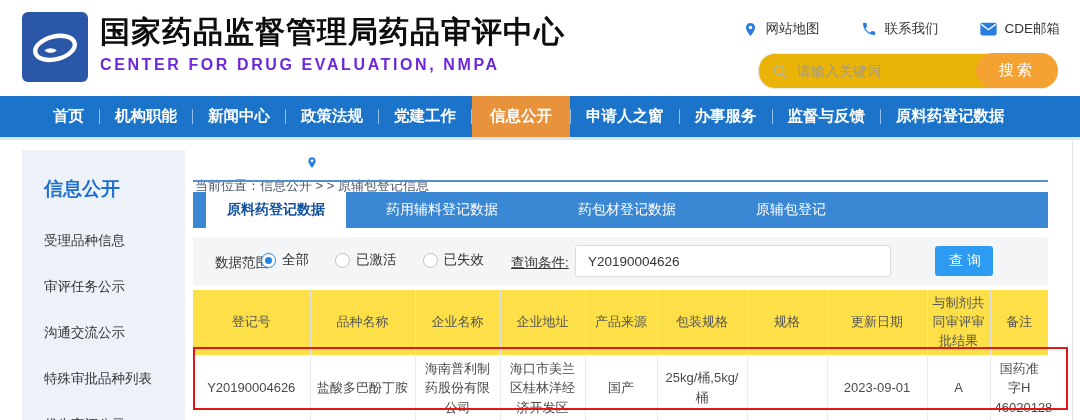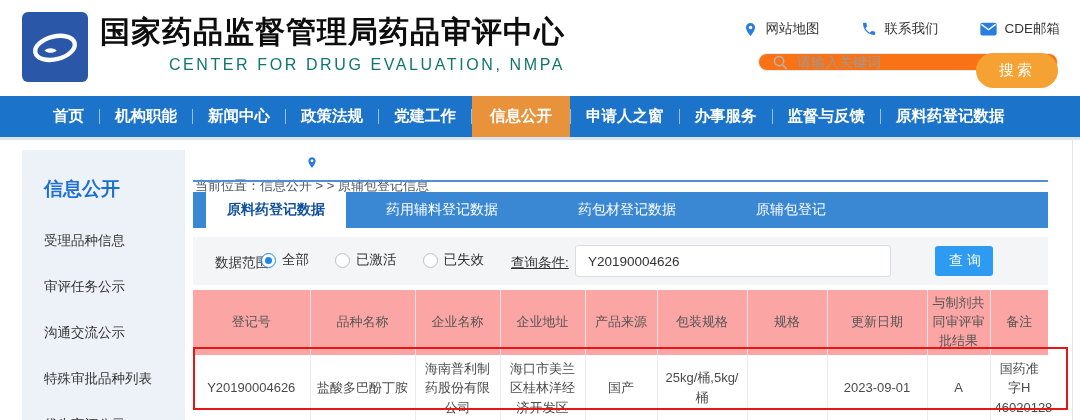--- a/index.html
+++ b/index.html
@@ -6,25 +6,25 @@
   html,body { width:1080px; height:420px; background:#fff; overflow:hidden;
               font-family:"Liberation Sans","DejaVu Sans",sans-serif; }
   .stage { position:relative; width:1080px; height:420px; background:#fff; }
 
   
   .top-header { position:absolute; left:0; top:0; width:1080px; height:96px; background:#fff; }
   .logo { position:absolute; left:22px; top:12px; width:66px; height:70px;
           background:#2b57a8; border-radius:6px; display:flex; align-items:center; justify-content:center; }
   .title-block { position:absolute; left:100px; top:15px; }
   .site-title { font-size:30px; font-weight:900; color:#0d0d0d; letter-spacing:1px; line-height:34px; }
-  .site-subtitle { margin-top:7px; font-size:16px; font-weight:400; color:#0f766e; letter-spacing:2.6px;text-align:right; }
+  .site-subtitle { margin-top:7px; font-size:16px; font-weight:700; color:#6d28d9; letter-spacing:2.6px; }
   .quick-links { position:absolute; top:20px; right:20px; display:flex; gap:42px; align-items:flex-start; }
   .quick-link { display:flex; align-items:center; gap:7px; font-size:13.5px; color:#333; cursor:pointer; }
-  .search-bar { position:absolute; top:53px; left:758px; width:300px; height:18px;
-                background:#f97316; border:1px solid #e9e9e9; border-radius:17px;
+  .search-bar { position:absolute; top:53px; left:758px; width:300px; height:36px;
+                background:#eab308; border:1px solid #e9e9e9; border-radius:17px;
                 display:flex; align-items:center; }
   .search-bar .mag { margin-left:13px; }
   .search-input { flex:1; border:none; outline:none; background:transparent; font-size:14px;
                   color:#333; padding:0 8px; font-family:inherit; }
   .search-input::placeholder { color:#9a9a9a; }
   .search-btn { position:absolute; right:-1px; top:-1px; width:82px; height:35px; border:none;
                 border-radius:17.5px; background:#f5a232; color:#fff; font-size:15px;
                 letter-spacing:3px; cursor:pointer; font-family:inherit; }
 
   
@@ -65,21 +65,21 @@
   .radio-opt.selected .radio-dot::after { content:""; width:7px; height:7px; border-radius:50%; background:#1f86e8; }
   .query-input { position:absolute; left:382px; top:8px; width:316px; height:32px;
                  border:1px solid #dcdcdc; border-radius:3px; background:#fff; outline:none;
                  padding:0 12px; font-size:13.5px; color:#333; font-family:inherit; }
   .query-btn { position:absolute; left:742px; top:9px; width:58px; height:30px; border:none;
                border-radius:3px; background:#2e9bf2; color:#fff; font-size:14px; letter-spacing:4px;
                padding-left:6px; cursor:pointer; font-family:inherit; }
 
   .result-table { position:absolute; left:0; top:140px; width:855px; border-collapse:collapse;
                   table-layout:fixed; font-size:13px; }
-  .result-table th { height:60px; background:#fca5a5; color:#555; font-weight:400;
+  .result-table th { height:60px; background:#fde047; color:#555; font-weight:400;
                      border-right:1px solid #e3e3e3; text-align:center; vertical-align:middle;
                      padding:4px 5px; line-height:1.45; }
   .result-table th:last-child { border-right:none; }
   .result-table td { height:58px; color:#4a4a4a; border-right:1px solid #ececec;
                      border-bottom:1px solid #ececec; text-align:center; vertical-align:middle;
                      padding:4px 4px; line-height:1.5; white-space:pre-line; }
   .result-table td:last-child { border-right:none; }
 
   .highlight-box { position:absolute; left:0; top:197px; width:875px; height:63px;
                    border:2px solid #e41717; pointer-events:none; }

